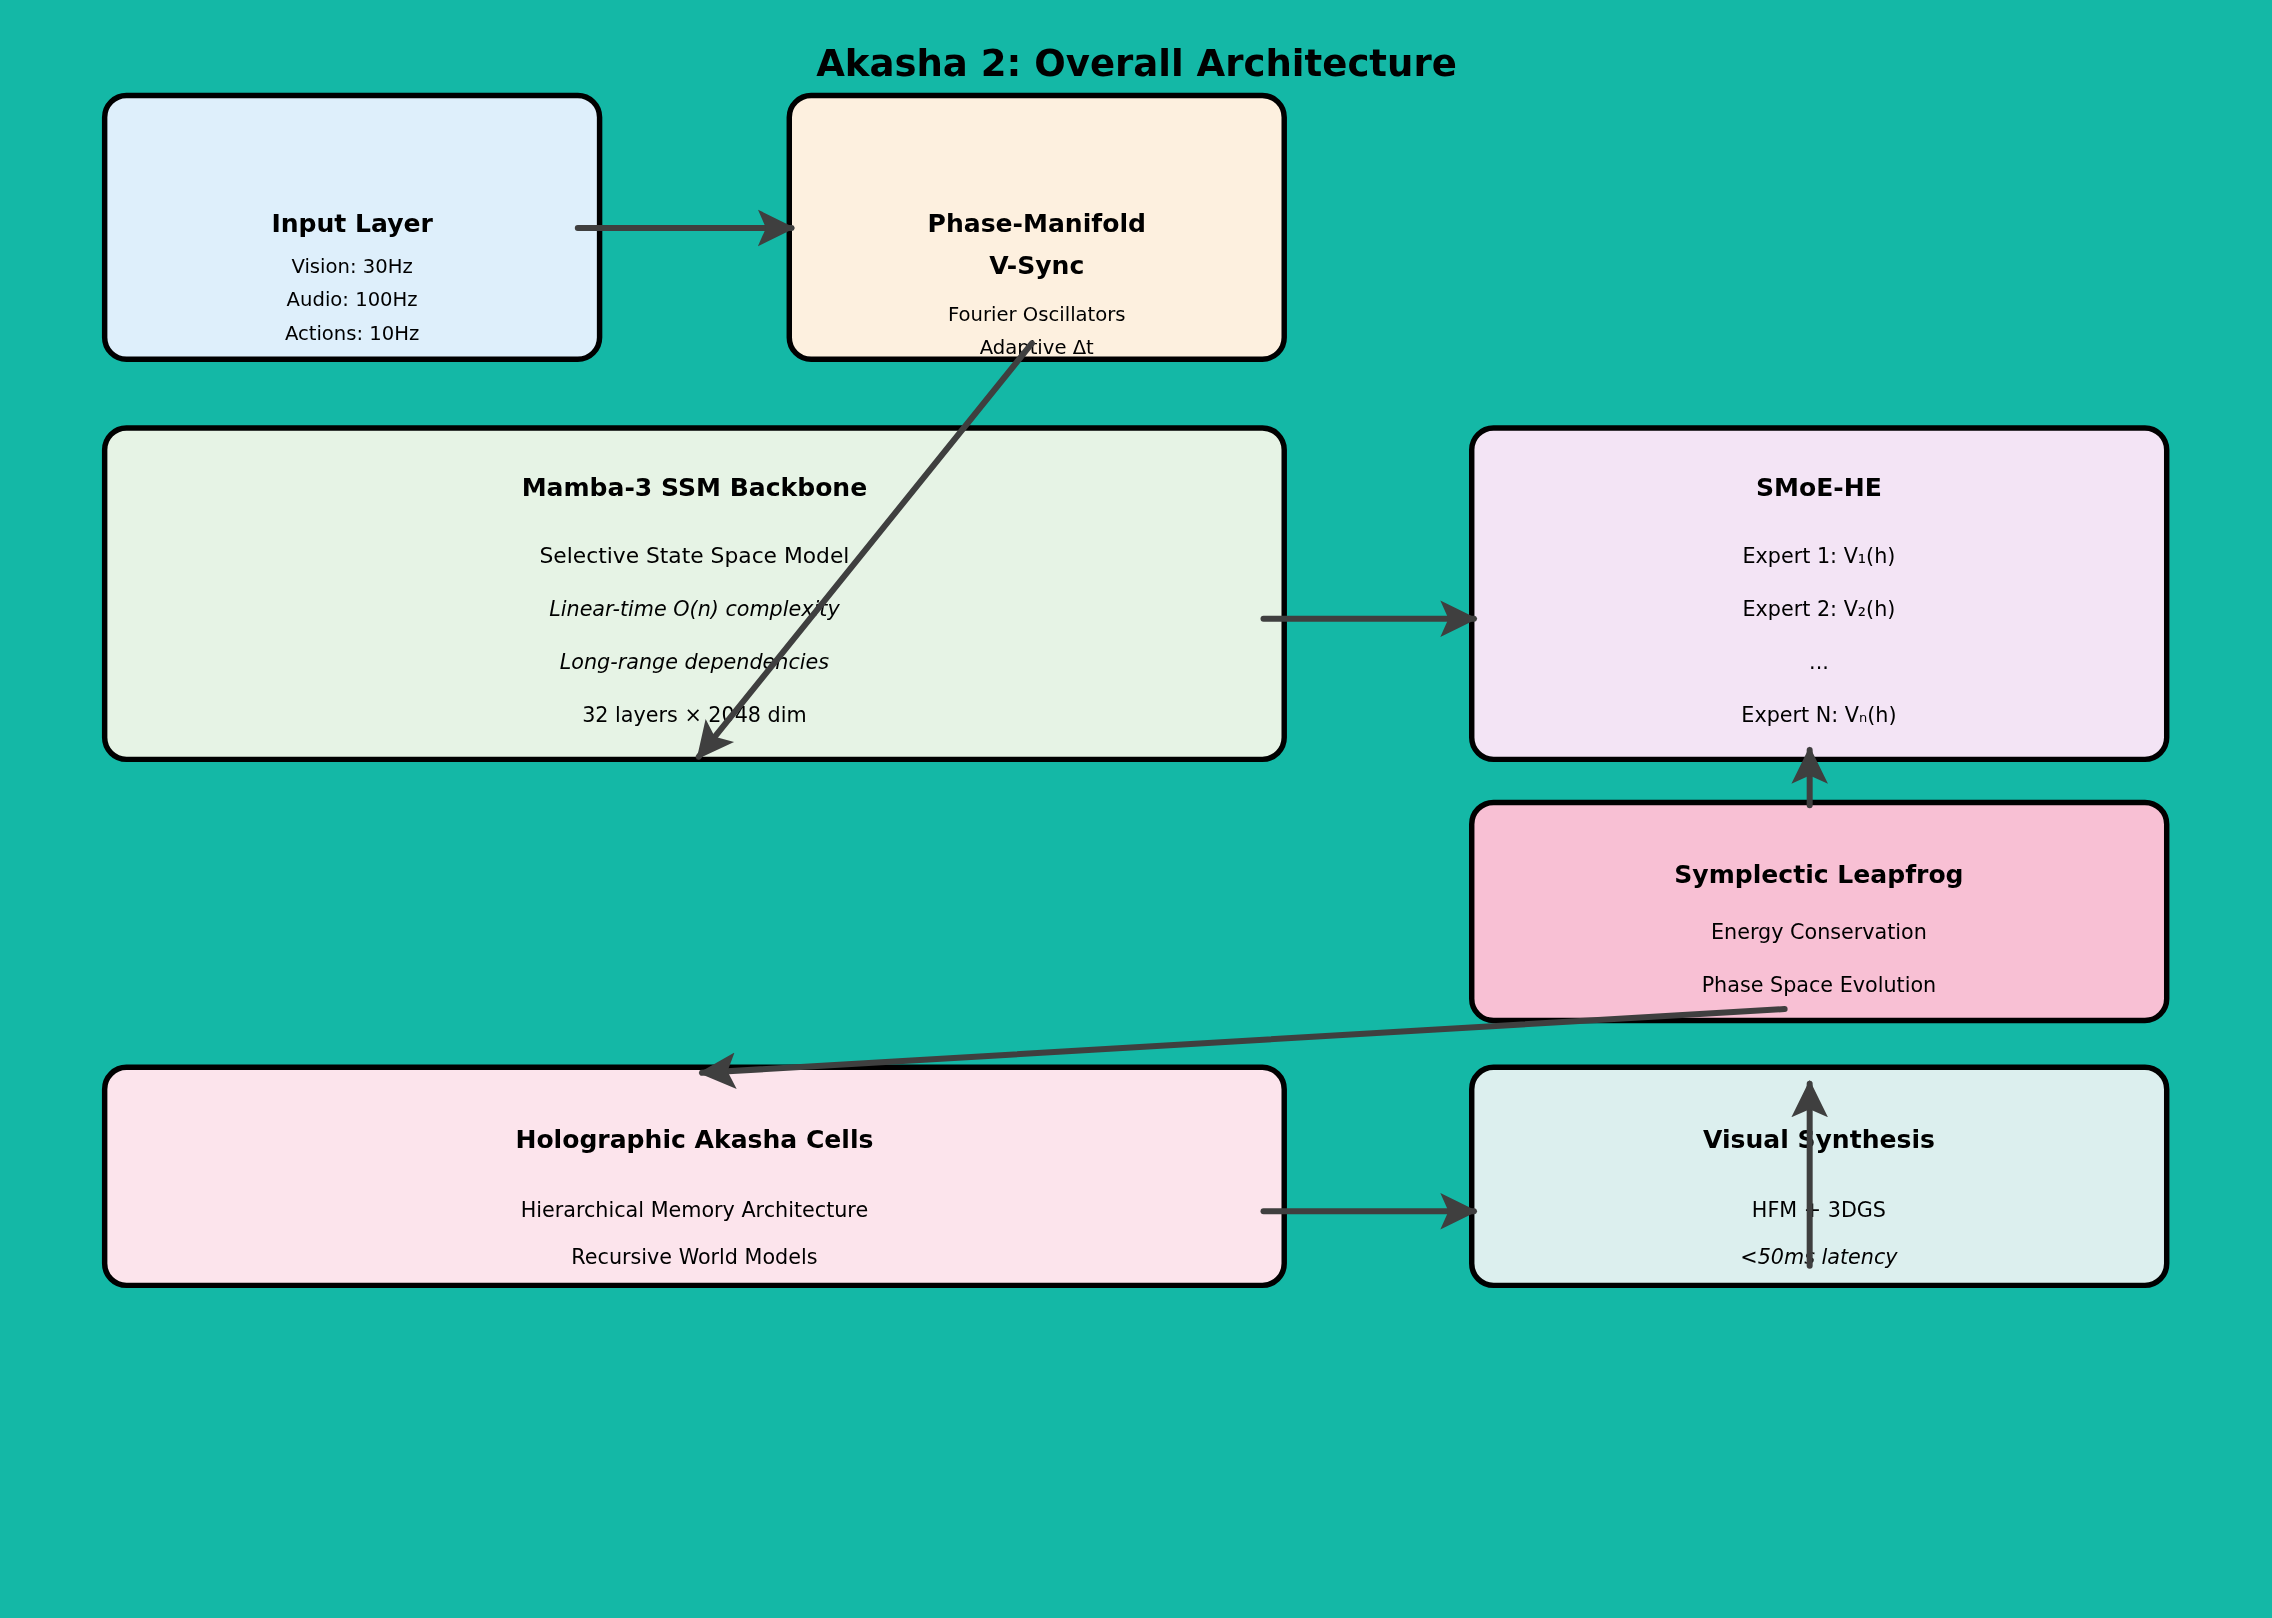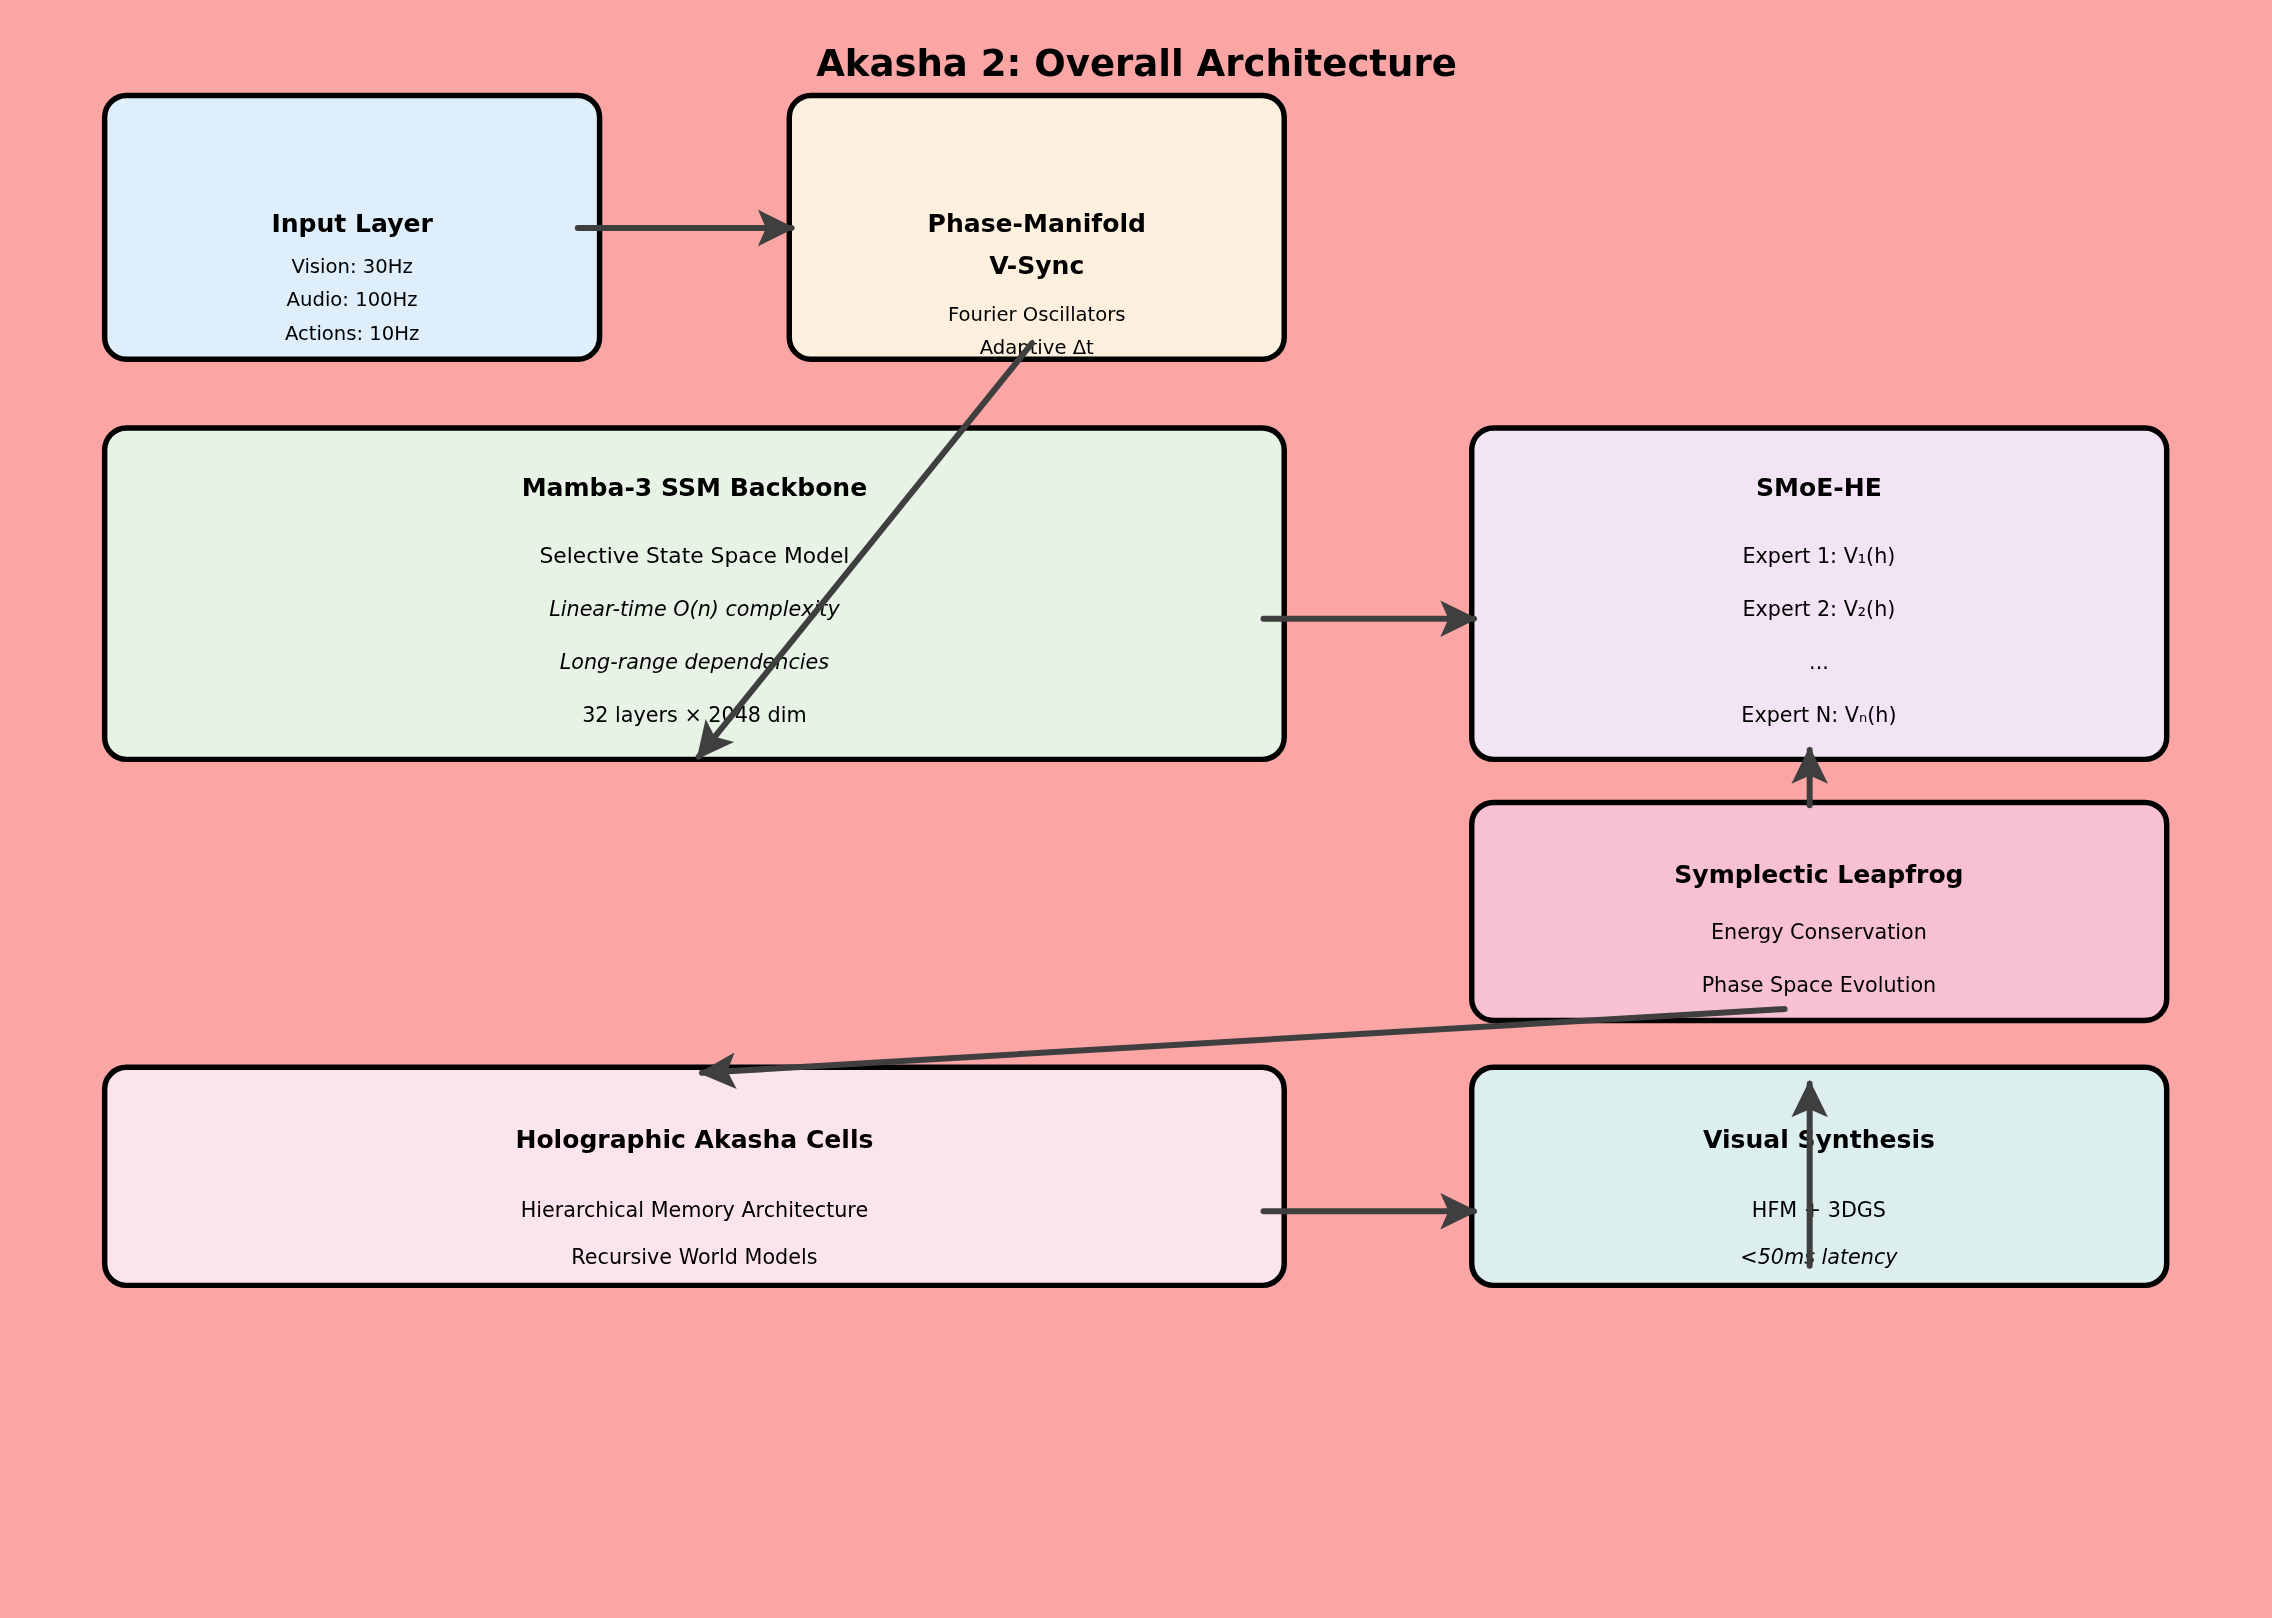--- a/index.html
+++ b/index.html
@@ -10,21 +10,21 @@
   body {
     width: 2273px;
     height: 1619px;
     font-family: "DejaVu Sans", sans-serif;
     overflow: hidden;
   }
   #diagram-root {
     position: relative;
     width: 2273px;
     height: 1619px;
-    background: #fca5a5;
+    background: #14b8a6;
   }
   svg.canvas {
     position: absolute;
     top: 0;
     left: 0;
     width: 2273px;
     height: 1619px;
     display: block;
   }
   .box-title {

